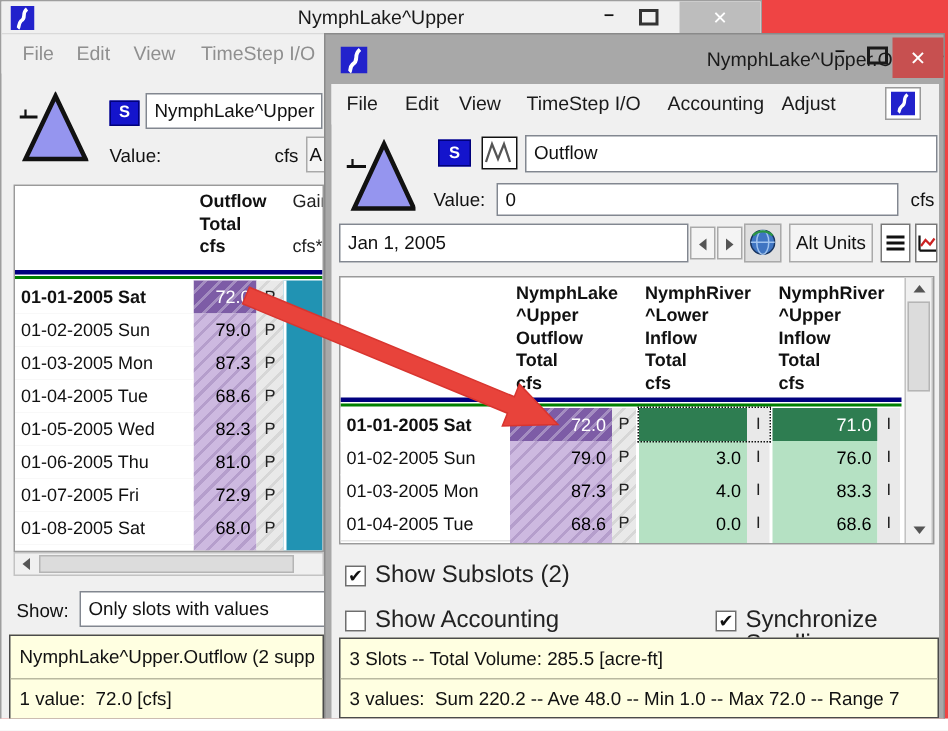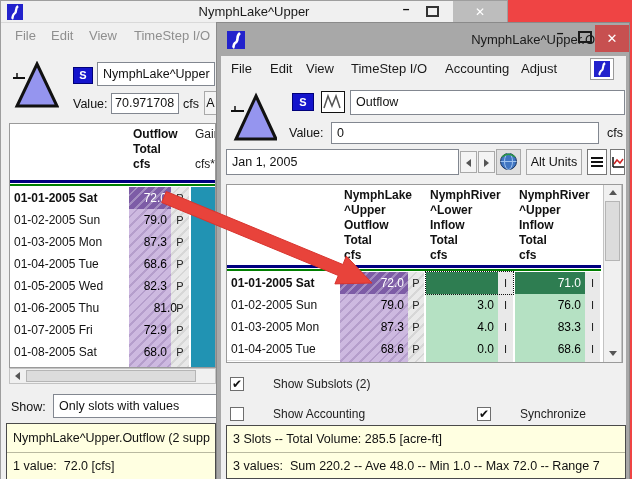--- a/index.html
+++ b/index.html
@@ -38,21 +38,21 @@
   .sb{background:#f0f0f0;border:1px solid #c3c3c3;}
   .sb-thumb{background:#dcdcdc;border:1px solid #b5b5b5;}
   .tri{width:0;height:0;display:inline-block;}
   .tri-l{border-top:4px solid transparent;border-bottom:4px solid transparent;border-right:5px solid #555;}
   .tri-r{border-top:4px solid transparent;border-bottom:4px solid transparent;border-left:5px solid #555;}
   .tri-u{border-left:4px solid transparent;border-right:4px solid transparent;border-bottom:5px solid #555;}
   .tri-d{border-left:4px solid transparent;border-right:4px solid transparent;border-top:5px solid #555;}
   .statusbox{background:#ffffe1;border:1px solid #4a4a4a;}
   .statusline{font-size:12.5px;color:#111;line-height:26px;padding-left:6px;white-space:pre;overflow:hidden;}
   .cb{width:14px;height:14px;background:#fff;border:1px solid #6e6e6e;font-size:12px;line-height:13px;text-align:center;color:#111;}
-  .cb-label{font-size:12px;color:#222;line-height:16px;margin-left:23px;}
+  .cb-label{font-size:16px;color:#222;line-height:16px;}
   .glyph{font-size:12px;color:#111;}
 </style>
 </head>
 <body>
 
 <div class="screen">
 
   <div class="abs bwin">
 
     <div class="abs" style="left:0;top:0;width:506px;height:22px;background:#f0f0f0;border-bottom:1px solid #d9d9d9;">
@@ -74,21 +74,20 @@
     </div>
 
     <svg class="abs" style="left:12px;top:60px;" width="46" height="48">
       <polygon points="24,3 44,45 4,45" fill="#9595ef" stroke="#111" stroke-width="3"></polygon>
       <line x1="0" y1="17" x2="12" y2="17" stroke="#111" stroke-width="2"></line>
       <line x1="4" y1="12" x2="4" y2="17" stroke="#111" stroke-width="1.5"></line>
     </svg>
     <div class="abs sbadge" style="left:72px;top:66px;width:20px;height:17px;">S</div>
     <div class="abs field" style="left:96px;top:61px;width:118px;height:24px;line-height:22px;">NymphLake^Upper</div>
     <span class="abs" style="left:72px;top:96px;font-size:12.5px;color:#111;">Value:</span>
-    <div class="abs field" style="left:110px;top:92px;width:68px;height:21px;line-height:19px;padding:0 3px;">70.971708</div>
     <span class="abs" style="left:182px;top:96px;font-size:12.5px;color:#111;">cfs</span>
     <div class="abs btn" style="left:203px;top:90px;width:13px;height:24px;line-height:22px;">A</div>
 
     <div class="abs tbl" style="left:8px;top:122px;width:207px;height:245px;">
 
       <div class="abs hdr" style="left:119px;top:0;width:50px;height:55px;">Outflow
 Total
 cfs</div>
       <div class="abs hdr hdr-normal" style="left:181px;top:0;width:26px;height:55px;">Gain
 
@@ -110,21 +109,21 @@
       <div class="abs dcell" style="left:0;top:107px;width:119px;">01-03-2005 Mon</div>
       <div class="abs vcell" style="left:119px;top:107px;width:42px;">87.3</div>
       <div class="abs fcell" style="left:161px;top:107px;width:18px;background:transparent;">P</div>
       <div class="abs dcell" style="left:0;top:129px;width:119px;">01-04-2005 Tue</div>
       <div class="abs vcell" style="left:119px;top:129px;width:42px;">68.6</div>
       <div class="abs fcell" style="left:161px;top:129px;width:18px;background:transparent;">P</div>
       <div class="abs dcell" style="left:0;top:151px;width:119px;">01-05-2005 Wed</div>
       <div class="abs vcell" style="left:119px;top:151px;width:42px;">82.3</div>
       <div class="abs fcell" style="left:161px;top:151px;width:18px;background:transparent;">P</div>
       <div class="abs dcell" style="left:0;top:173px;width:119px;">01-06-2005 Thu</div>
-      <div class="abs vcell" style="left:129px;top:173px;width:42px;">81.0</div>
+      <div class="abs vcell" style="left:119px;top:173px;width:42px;">81.0</div>
       <div class="abs fcell" style="left:161px;top:173px;width:18px;background:transparent;">P</div>
       <div class="abs dcell" style="left:0;top:195px;width:119px;">01-07-2005 Fri</div>
       <div class="abs vcell" style="left:119px;top:195px;width:42px;">72.9</div>
       <div class="abs fcell" style="left:161px;top:195px;width:18px;background:transparent;">P</div>
       <div class="abs dcell" style="left:0;top:217px;width:119px;">01-08-2005 Sat</div>
       <div class="abs vcell" style="left:119px;top:217px;width:42px;">68.0</div>
       <div class="abs fcell" style="left:161px;top:217px;width:18px;background:transparent;">P</div>
       <div class="abs dcell" style="left:0;top:239px;width:119px;">01-09-2005 Sun</div>
       <div class="abs vcell" style="left:119px;top:239px;width:42px;">69.1</div>
       <div class="abs fcell" style="left:161px;top:239px;width:18px;background:transparent;">P</div>

